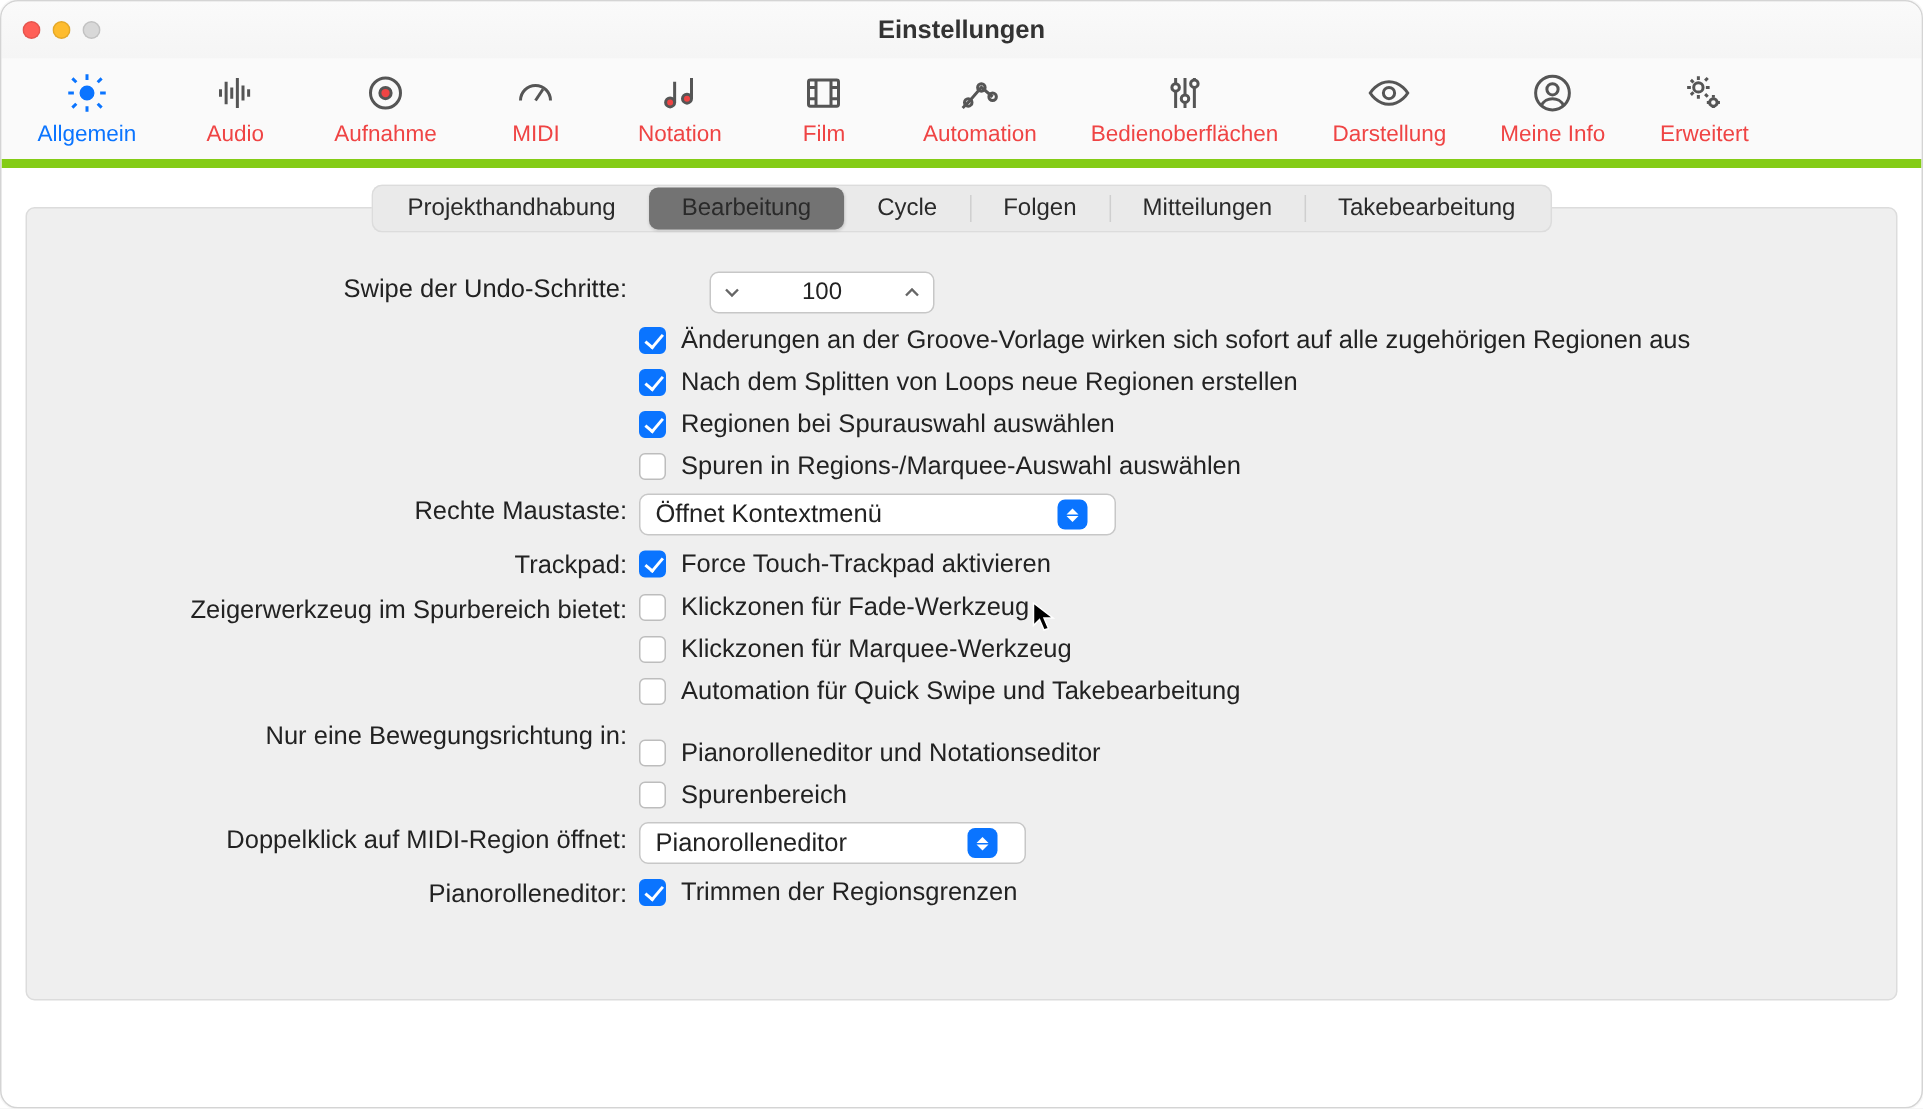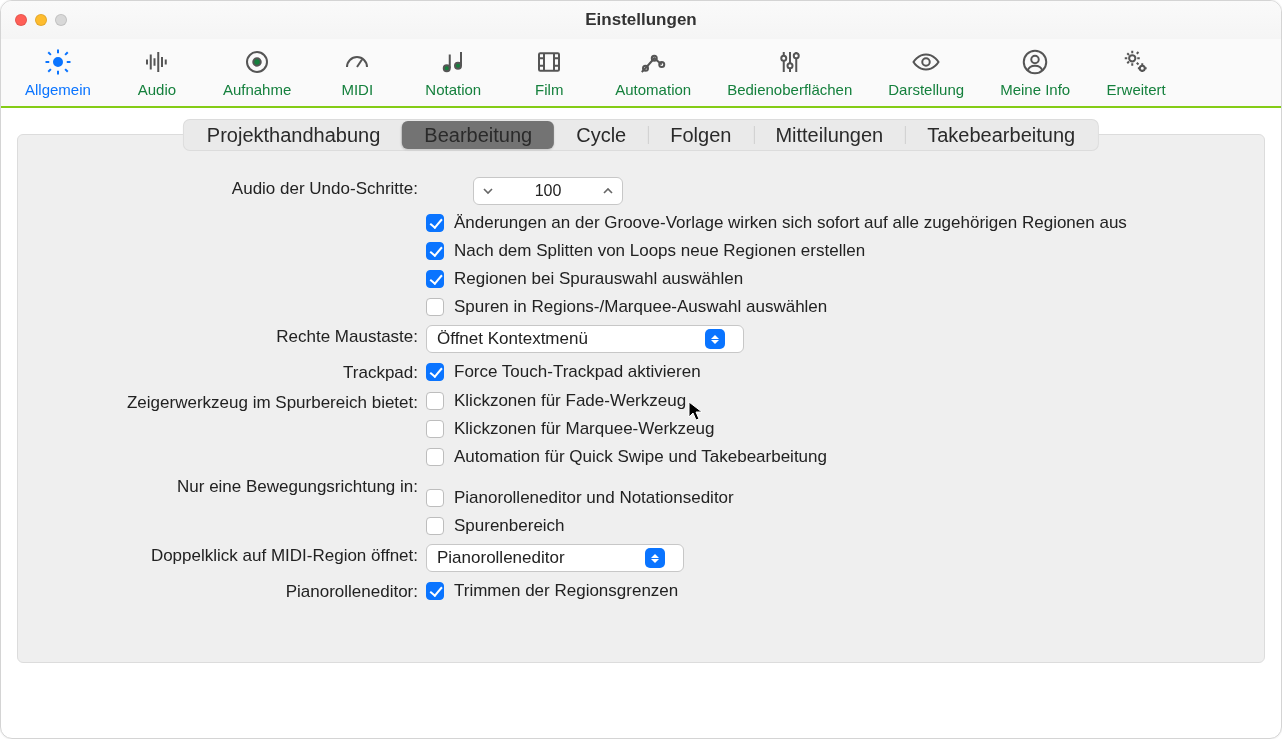--- a/index.html
+++ b/index.html
@@ -48,31 +48,31 @@
     font-size: 17px;
     font-weight: 600;
     color: #333;
     pointer-events: none;
   }
   
   .toolbar {
     display: flex;
     gap: 36px;
     padding: 6px 24px 8px 24px;
-    border-bottom: 2px solid #84cc16;
+    border-bottom: 6px solid #84cc16;
     background: #fafafa;
     align-items: flex-end;
   }
   .toolbar .tbitem {
     display: flex;
     flex-direction: column;
     align-items: center;
     min-width: 60px;
     cursor: default;
-    color: #15803d;
+    color: #ef4444;
     font-size: 15px;
   }
   .toolbar .tbitem.selected { color: #0a74ff; }
   .toolbar .tbitem .icon-wrap {
     width: 42px; height: 34px;
     display:flex; align-items:center; justify-content:center;
   }
   .toolbar .tbitem.selected .icon-wrap svg { stroke:#0a74ff; fill:#0a74ff; }
   .toolbar .tbitem .icon-wrap svg { stroke:#555; }
   .toolbar .label { margin-top: 2px; }
@@ -101,21 +101,21 @@
     padding: 2px;
     height: 32px;
     box-shadow: inset 0 0 0 1px rgba(0,0,0,0.06);
   }
   .segmented .seg {
     padding: 4px 22px;
     border-radius: 6px;
     color: #2a2a2a;
     display:flex; align-items:center;
     white-space: nowrap;
-    font-size: 20px;
+    font-size: 16px;
     position: relative;
   }
   .segmented .seg + .seg::before {
     content:"";
     position:absolute;
     left:0; top:5px; bottom:5px;
     width:1px;
     background:#cfcfcf;
   }
   .segmented .seg.active {
@@ -376,21 +376,21 @@
           <div class="seg">Projekthandhabung</div>
           <div class="seg active">Bearbeitung</div>
           <div class="seg">Cycle</div>
           <div class="seg">Folgen</div>
           <div class="seg">Mitteilungen</div>
           <div class="seg">Takebearbeitung</div>
         </div>
 
       <div class="form">
 
-        <div class="labelcol">Audio der Undo-Schritte:</div>
+        <div class="labelcol">Swipe der Undo-Schritte:</div>
         <div class="valcol">
           <div class="stepper">
             <div class="btn">
               <svg width="10" height="10" viewBox="0 0 10 10">
                   <polyline points="1,3 5,7 9,3" fill="none" stroke="#666" stroke-width="1.6"></polyline>
                 </svg>
             </div>
             <div class="val">100</div>
             <div class="btn">
               <svg width="10" height="10" viewBox="0 0 10 10">

